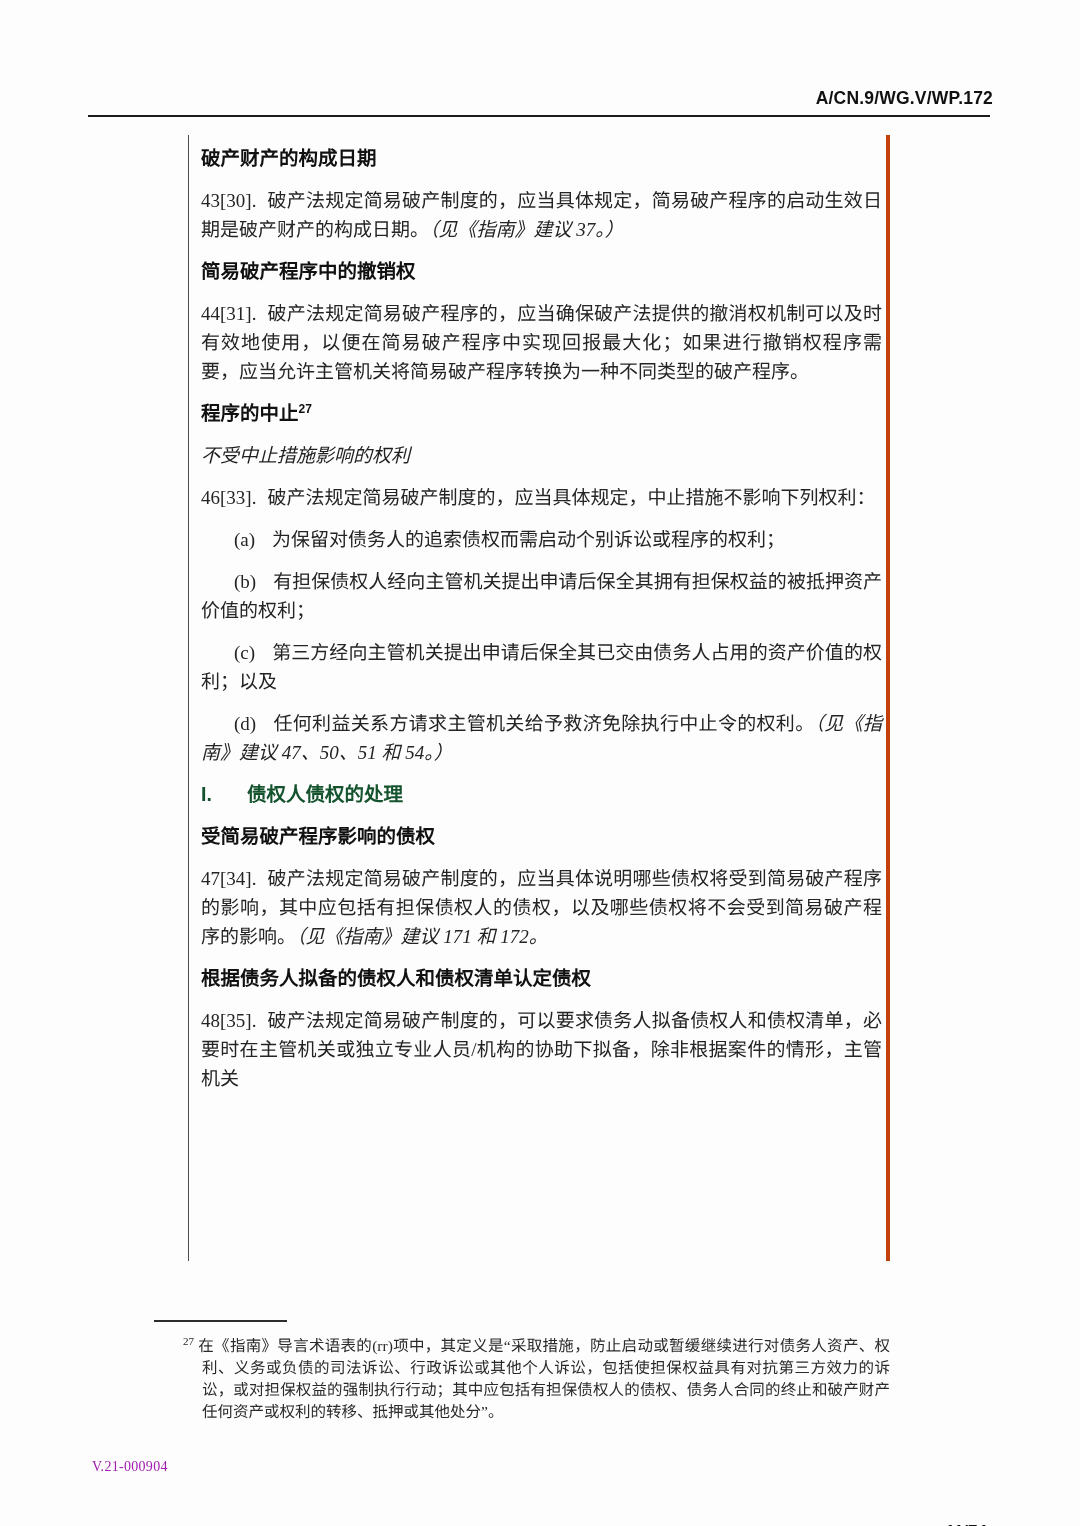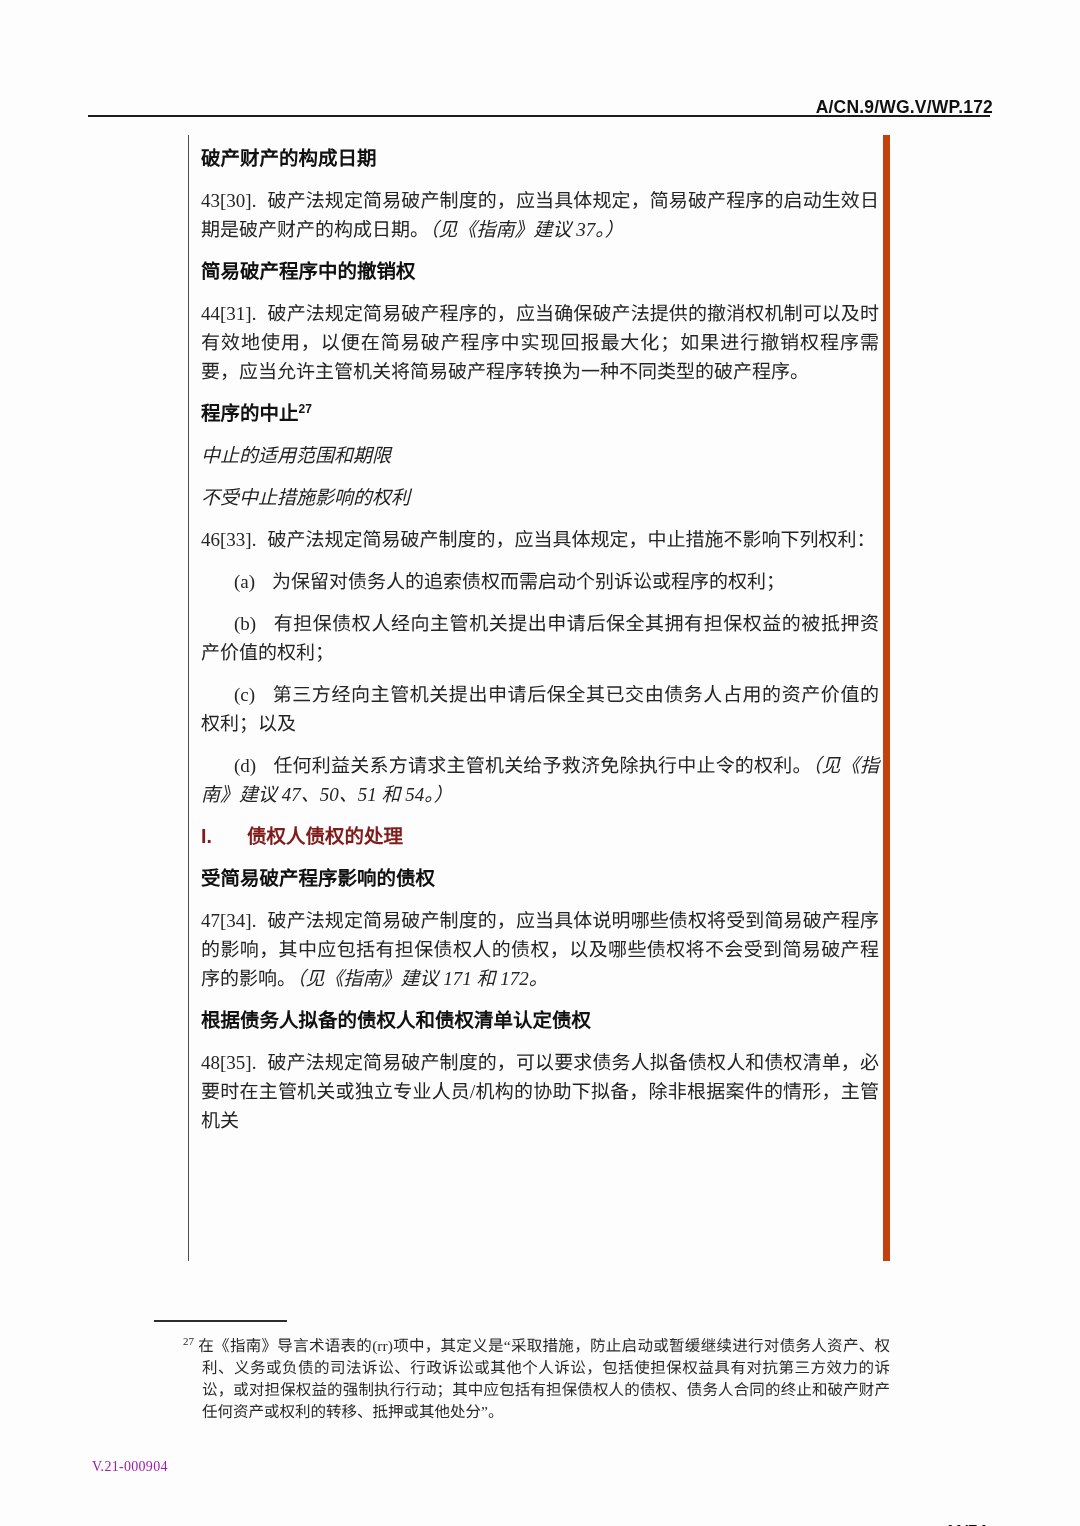--- a/index.html
+++ b/index.html
@@ -9,37 +9,37 @@
     background: #fdfdfd;
     font-family: "Liberation Serif", "DejaVu Serif", serif;
     color: #242424;
     position: relative;
     overflow: hidden;
   }
   .page { position: absolute; inset: 0; }
 
   
   .doc-symbol {
-    position: absolute; top: 97px; right: 87px;
+    position: absolute; top: 88px; right: 87px;
     font-family: "Liberation Sans", "DejaVu Sans", sans-serif;
     font-weight: 700; font-size: 17.5px; line-height: 20px;
     color: #111111; letter-spacing: 0.2px;
   }
   .header-rule {
     position: absolute; top: 115px; left: 88px;
     width: 902px; height: 2px; background: #1c1c1c;
   }
 
   
   .content {
     position: absolute; top: 135px; left: 188px;
     width: 702px; height: 1126px;
     box-sizing: border-box;
     border-left: 1px solid #4c4c4c;
-    border-right: 7px solid #c2410c;
+    border-right: 4px solid #c2410c;
     padding: 9px 4px 0 12px;
     font-size: 19px; line-height: 29px;
     text-align: justify;
     overflow: hidden;
   }
   .content > * { margin: 0 0 13px 0; }
 
   .h-bold {
     font-family: "Liberation Sans", "DejaVu Sans", sans-serif;
     font-weight: 700; font-size: 19.5px; color: #111111;
@@ -49,21 +49,21 @@
   .h-italic {
     font-style: italic; font-size: 19px; color: #1f1f1f;
     text-align: left;
   }
   .para .pnum { margin-right: 11px; }
   .cite { font-style: italic; }
   .subpara { text-indent: 33px; }
   .subpara .sublabel { margin-right: 17px; }
   .section-h {
     font-family: "Liberation Sans", "DejaVu Sans", sans-serif;
-    font-weight: 700; font-size: 19.5px; color: #7f1d1d;
+    font-weight: 700; font-size: 19.5px; color: #14532d;
     text-align: left;
   }
   .section-h .section-label { display: inline-block; min-width: 46px; }
 
   
   .footnote-sep {
     position: absolute; left: 154px; top: 1320px;
     width: 133px; height: 2px; background: #2d2d2d;
   }
   .footnote {
@@ -103,21 +103,20 @@
     <div class="h-bold">破产财产的构成日期</div>
 
     <p class="para"><span class="pnum">43[30].</span><span>破产法规定简易破产制度的，应当具体规定，简易破产程序的启动生效日期是破产财产的构成日期。</span><span class="cite">（见《指南》建议 37。）</span></p>
 
     <div class="h-bold">简易破产程序中的撤销权</div>
 
     <p class="para"><span class="pnum">44[31].</span><span>破产法规定简易破产程序的，应当确保破产法提供的撤消权机制可以及时有效地使用，以便在简易破产程序中实现回报最大化；如果进行撤销权程序需要，应当允许主管机关将简易破产程序转换为一种不同类型的破产程序。</span></p>
 
     <div class="h-bold"><span>程序的中止</span><sup>27</sup></div>
 
-    <div class="h-italic">中止的适用范围和期限</div>
 
 
     <div class="h-italic">不受中止措施影响的权利</div>
 
     <p class="para"><span class="pnum">46[33].</span><span>破产法规定简易破产制度的，应当具体规定，中止措施不影响下列权利：</span></p>
 
     <p class="subpara"><span class="sublabel">(a)</span><span>为保留对债务人的追索债权而需启动个别诉讼或程序的权利；</span></p>
 
     <p class="subpara"><span class="sublabel">(b)</span><span>有担保债权人经向主管机关提出申请后保全其拥有担保权益的被抵押资产价值的权利；</span></p>
 

